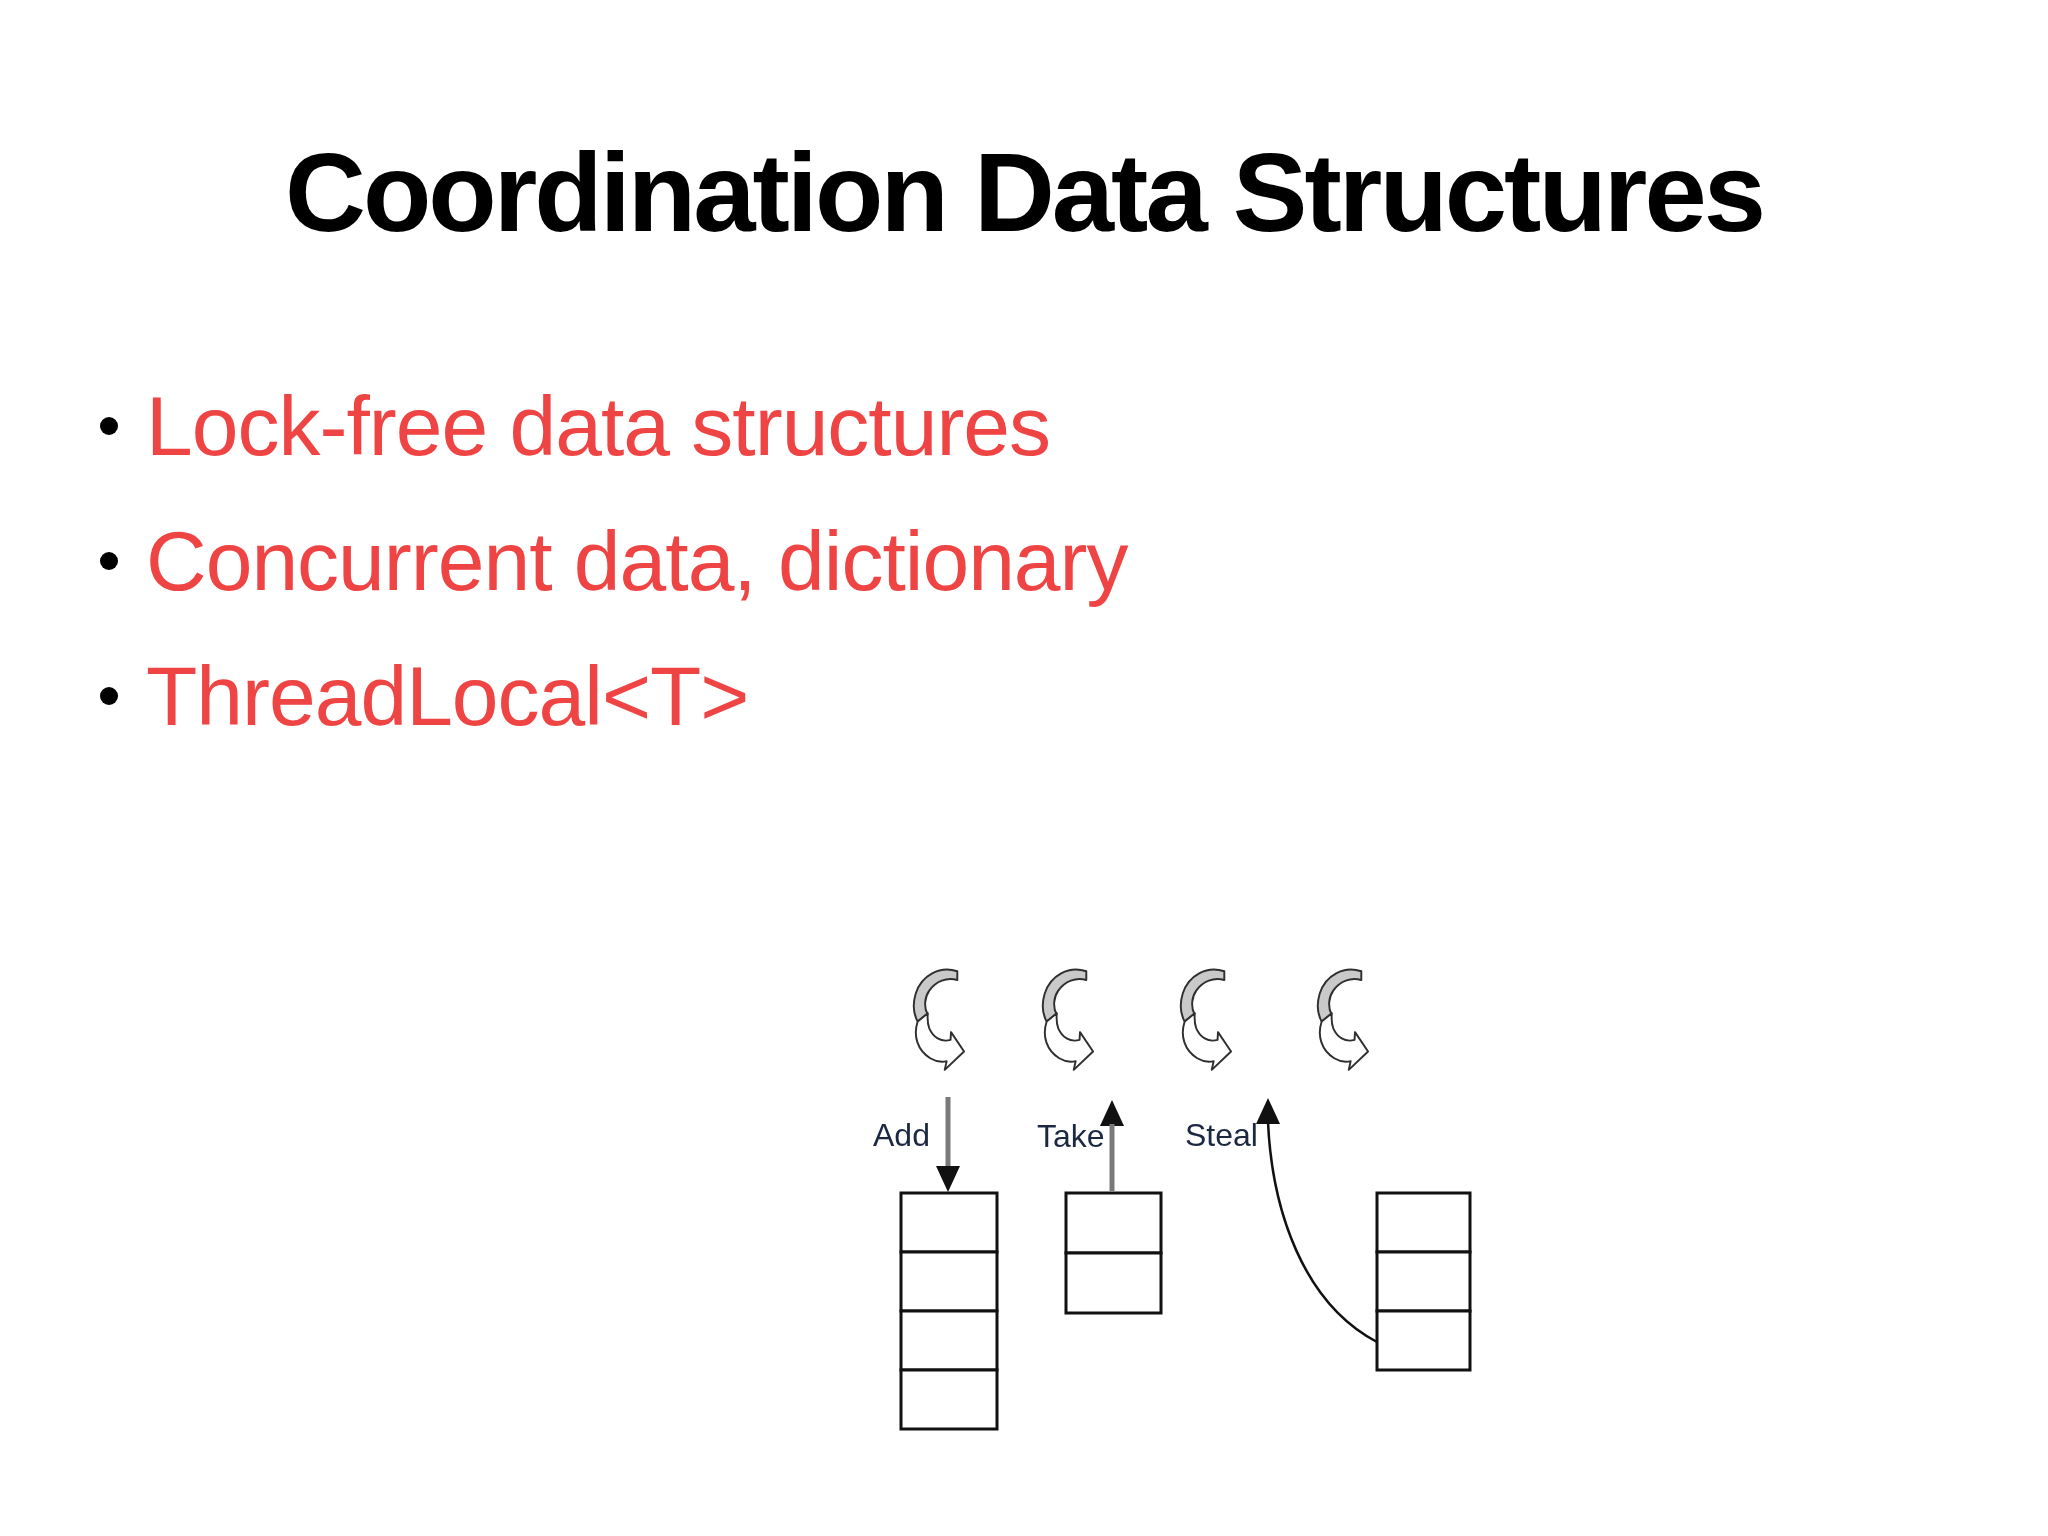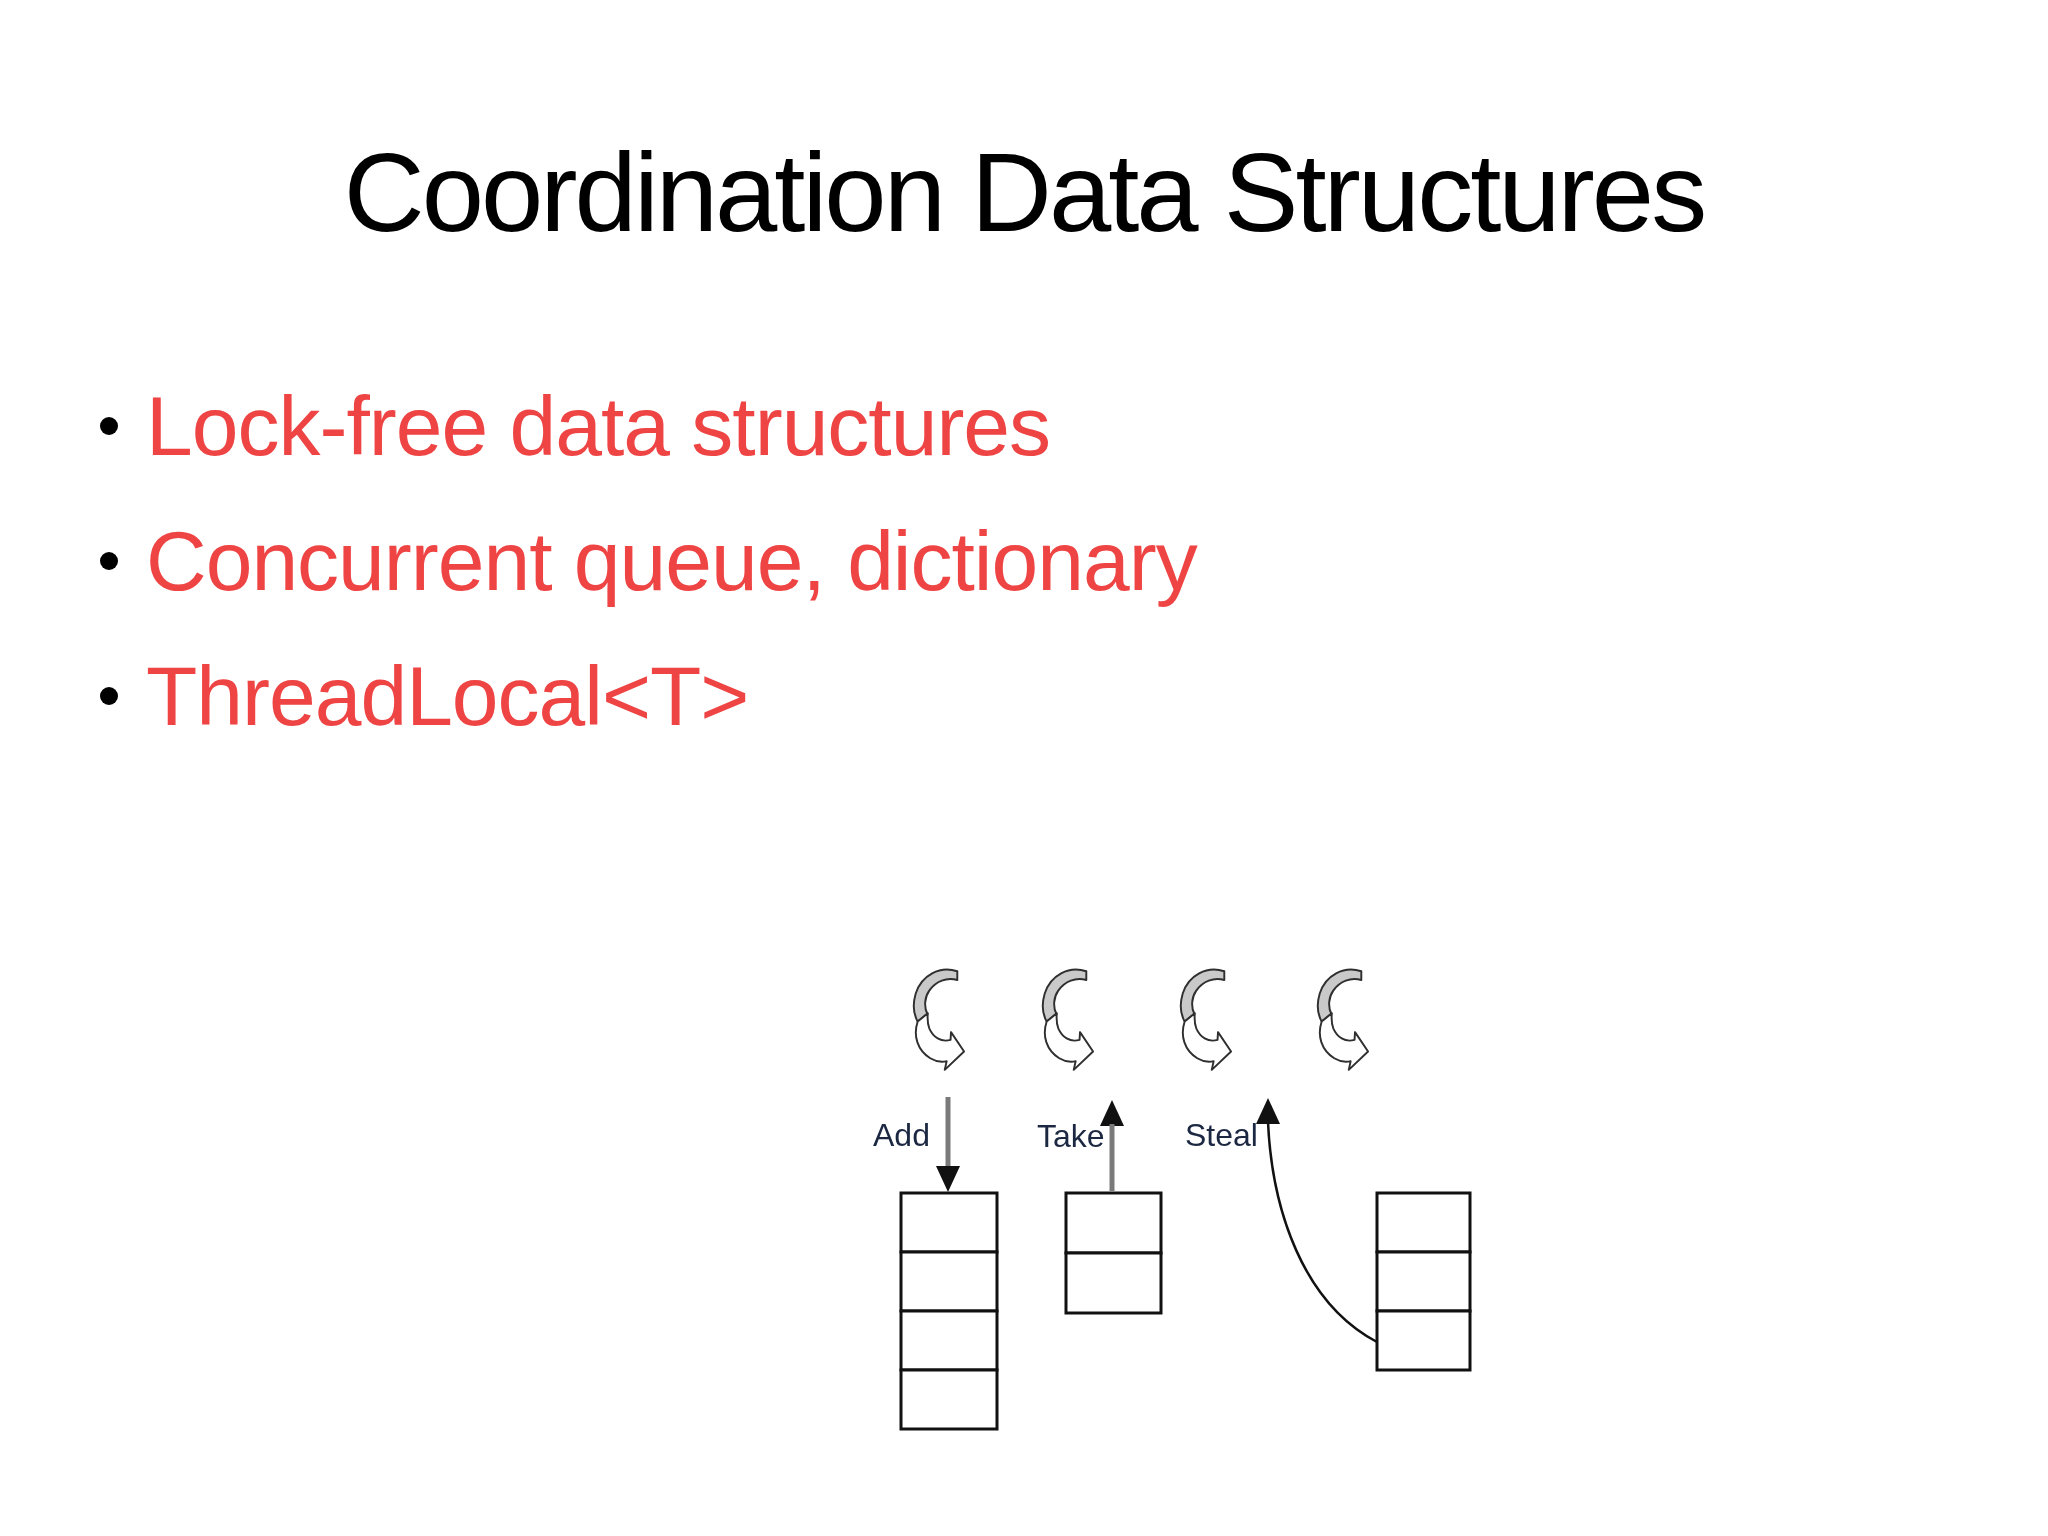--- a/index.html
+++ b/index.html
@@ -9,21 +9,21 @@
     background:#ffffff;
     overflow:hidden;
     font-family:"Liberation Sans", sans-serif;
     color:#000000;
   }
   .title{
     position:absolute;
     top:126px;left:0;width:2048px;
     margin:0;
     font-size:112px;
-    font-weight:400;
+    font-weight:700;
     letter-spacing:-3px;
     line-height:1.2;
     text-align:center;
     color:#000000;
   }
   .bullets{
     position:absolute;
     left:100px;top:359px;
     margin:0;padding:0;
     list-style:none;
@@ -58,21 +58,21 @@
 </style>
 </head>
 <body>
 
 <div class="slide">
 
   <h1 class="title">Coordination Data Structures</h1>
 
   <ul class="bullets">
     <li>Lock-free data structures</li>
-    <li>Concurrent queue, dictionary</li>
+    <li>Concurrent data, dictionary</li>
     <li>ThreadLocal&lt;T&gt;</li>
   </ul>
 
   <svg class="diagram-svg" viewBox="0 0 2048 1536" xmlns="http://www.w3.org/2000/svg">
     <defs>
       <symbol id="spiral-icon" viewBox="0 0 60 115">
 
         <path d="M 51 5 C 33 -1 14 9 8 28 C 5 38 5 48 10 57 L 20 49
                  C 16.5 42 17 32 22 25 C 29 15 40 11 51 14 Z" fill="#c9c9c9" stroke="#2f2f2f" stroke-width="2" stroke-linejoin="round"></path>
 

